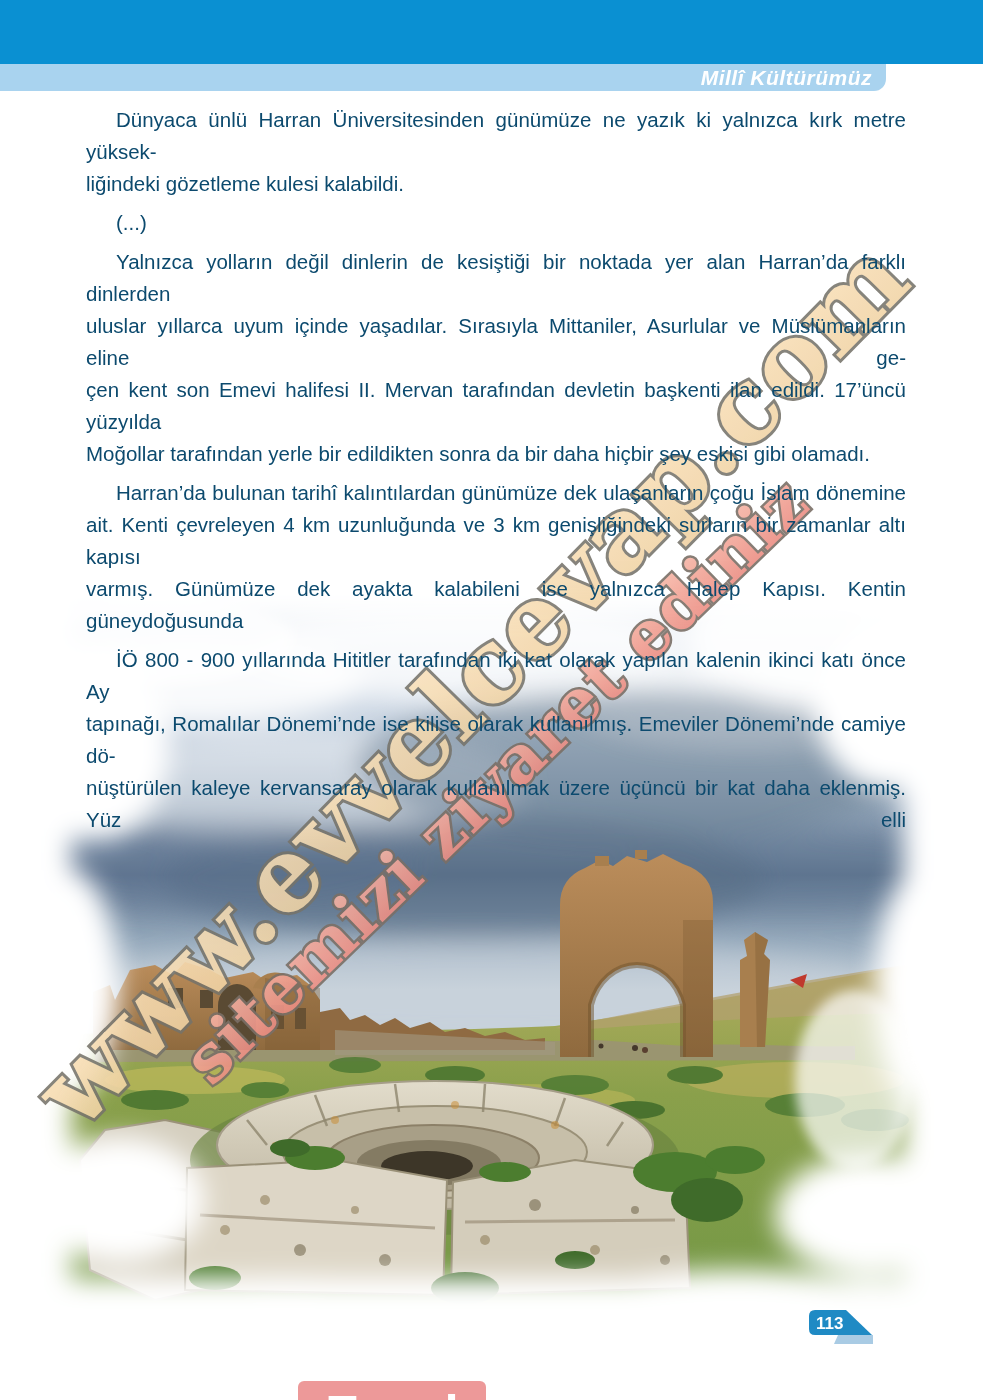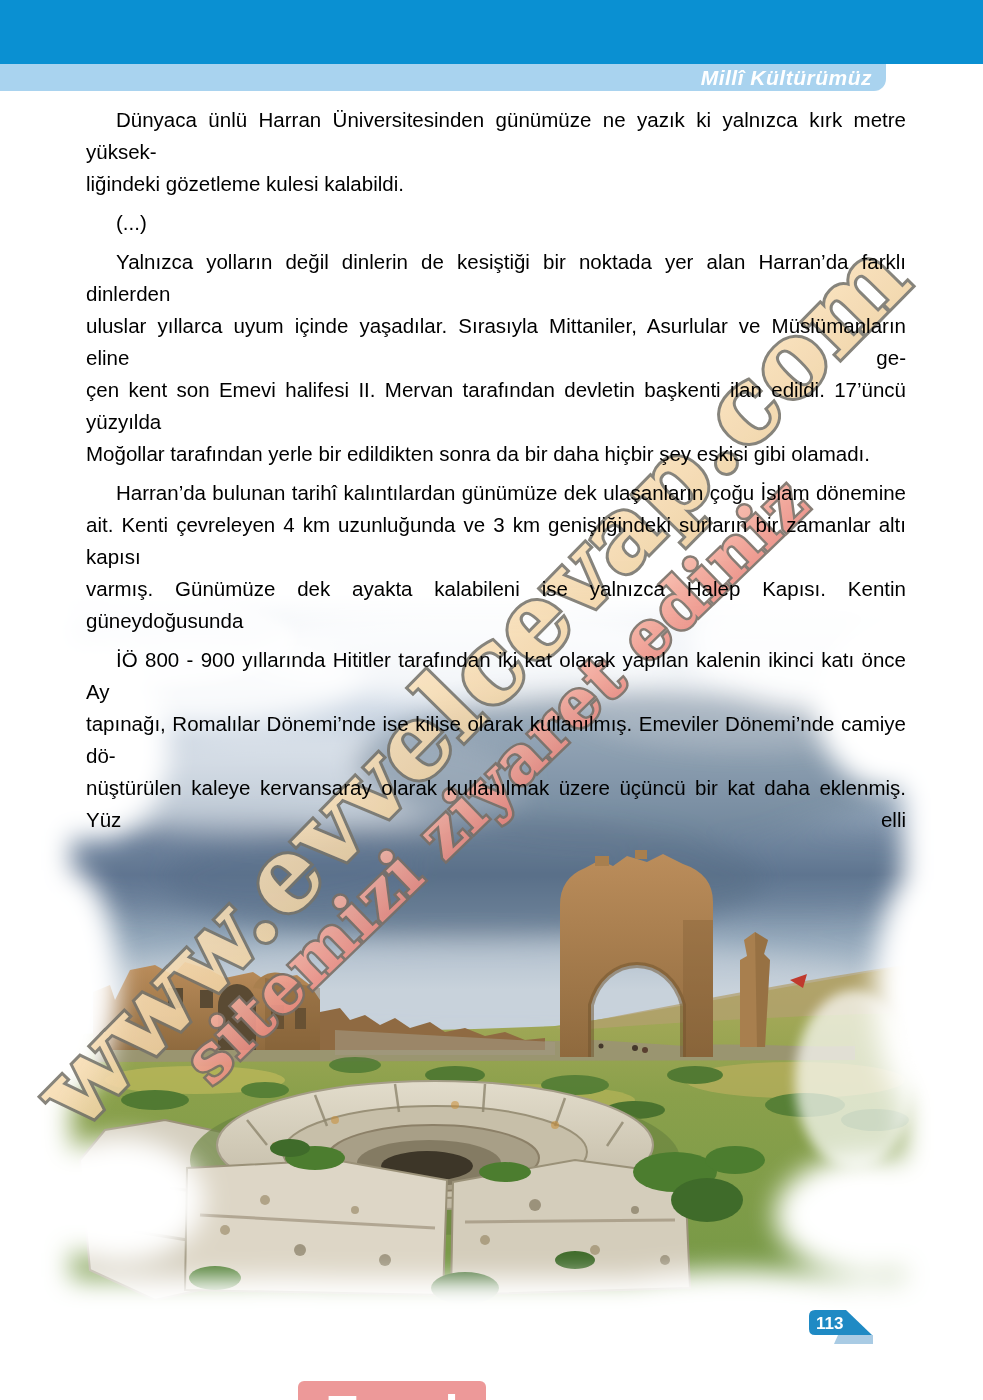--- a/index.html
+++ b/index.html
@@ -15,21 +15,21 @@
     background:#a9d3ef;border-bottom-right-radius:12px;
     display:flex;align-items:flex-start;justify-content:flex-end;
   }
   .titleband .title{
     color:#ffffff;font-style:italic;font-weight:bold;font-size:21px;
     letter-spacing:.5px;padding-right:14px;line-height:27px;
   }
   
   .article{
     position:absolute;left:86px;top:104px;width:820px;z-index:3;
-    color:#000000;font-size:20.5px;line-height:32px;
+    color:#0c4a6e;font-size:20.5px;line-height:32px;
   }
   .para{margin:0 0 7px 0;}
   .line{text-align:justify;text-align-last:justify;white-space:normal;}
   .line.plain{text-align-last:left;}
   .line.indent{text-indent:30px;}
   
   .photo{position:absolute;left:35px;top:560px;width:905px;height:785px;z-index:1;}
   
   .wm-overlay{position:absolute;left:0;top:0;width:983px;height:1400px;z-index:2;pointer-events:none;}
   

